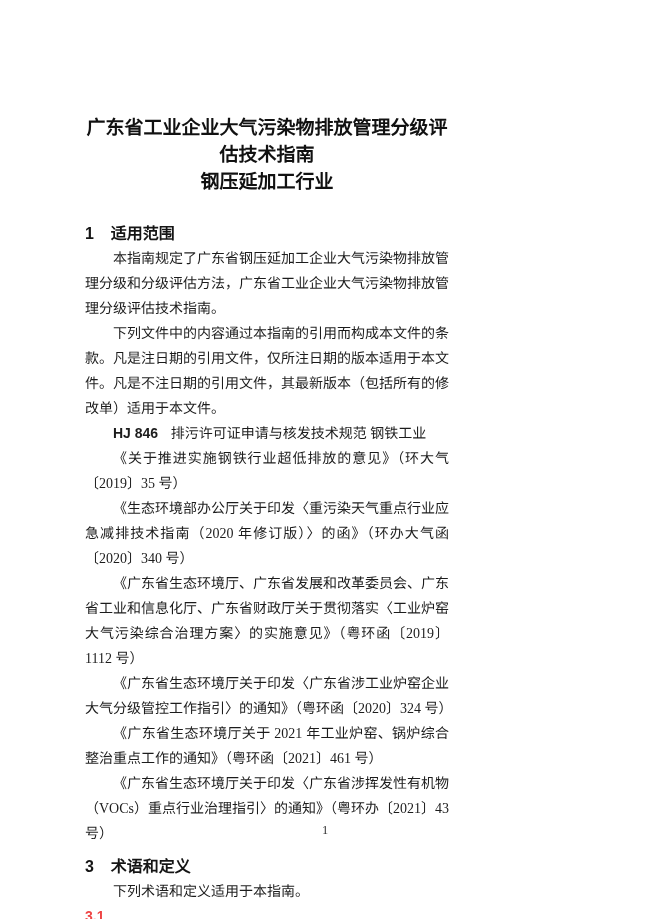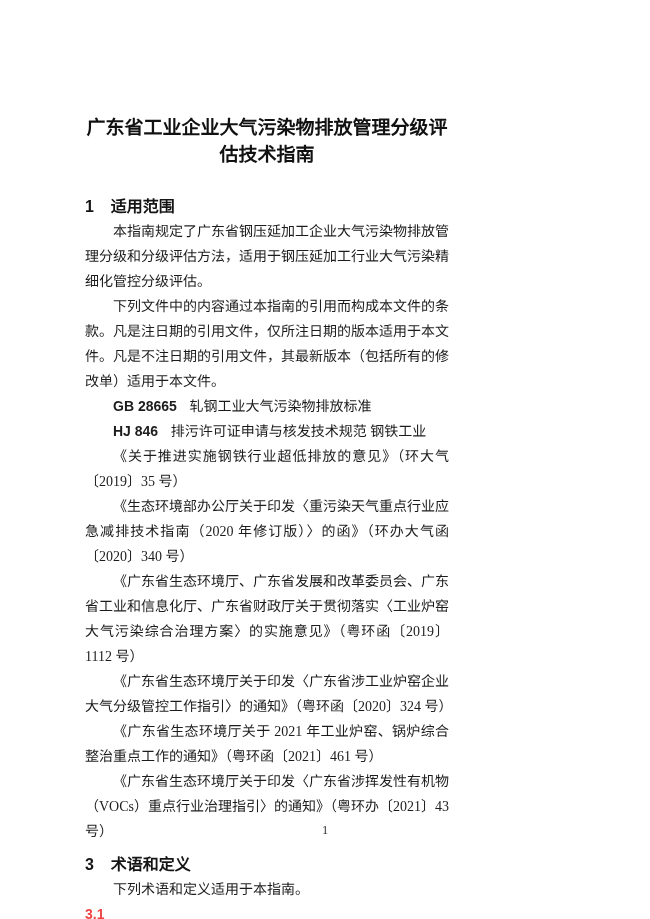--- a/index.html
+++ b/index.html
@@ -81,28 +81,28 @@
     color: #333333;
   }
 </style>
 </head>
 <body>
 
 <div class="page">
 
   <h1 class="doc-title">
     <span class="title-line">广东省工业企业大气污染物排放管理分级评估技术指南</span>
+    <span class="title-line">钢压延加工行业</span>
   </h1>
 
   <h2 class="heading"><span class="h-num">1</span><span>适用范围</span></h2>
-  <p class="para">本指南规定了广东省钢压延加工企业大气污染物排放管理分级和分级评估方法，适用于钢压延加工行业大气污染精细化管控分级评估。</p>
+  <p class="para">本指南规定了广东省钢压延加工企业大气污染物排放管理分级和分级评估方法，广东省工业企业大气污染物排放管理分级评估技术指南。</p>
 
   <p class="para">下列文件中的内容通过本指南的引用而构成本文件的条款。凡是注日期的引用文件，仅所注日期的版本适用于本文件。凡是不注日期的引用文件，其最新版本（包括所有的修改单）适用于本文件。</p>
 
-  <p class="para"><span class="ref-code">GB 28665</span><span>轧钢工业大气污染物排放标准</span></p>
   <p class="para"><span class="ref-code">HJ 846</span><span>排污许可证申请与核发技术规范 钢铁工业</span></p>
   <p class="para"><span class="ref-code"></span><span>《关于推进实施钢铁行业超低排放的意见》（环大气〔2019〕35 号）</span></p>
   <p class="para"><span class="ref-code"></span><span>《生态环境部办公厅关于印发〈重污染天气重点行业应急减排技术指南（2020 年修订版）〉的函》（环办大气函〔2020〕340 号）</span></p>
   <p class="para"><span class="ref-code"></span><span>《广东省生态环境厅、广东省发展和改革委员会、广东省工业和信息化厅、广东省财政厅关于贯彻落实〈工业炉窑大气污染综合治理方案〉的实施意见》（粤环函〔2019〕1112 号）</span></p>
   <p class="para"><span class="ref-code"></span><span>《广东省生态环境厅关于印发〈广东省涉工业炉窑企业大气分级管控工作指引〉的通知》（粤环函〔2020〕324 号）</span></p>
   <p class="para"><span class="ref-code"></span><span>《广东省生态环境厅关于 2021 年工业炉窑、锅炉综合整治重点工作的通知》（粤环函〔2021〕461 号）</span></p>
   <p class="para"><span class="ref-code"></span><span>《广东省生态环境厅关于印发〈广东省涉挥发性有机物（VOCs）重点行业治理指引〉的通知》（粤环办〔2021〕43 号）</span></p>
 
   <h2 class="heading"><span class="h-num">3</span><span>术语和定义</span></h2>
   <p class="para">下列术语和定义适用于本指南。</p>

